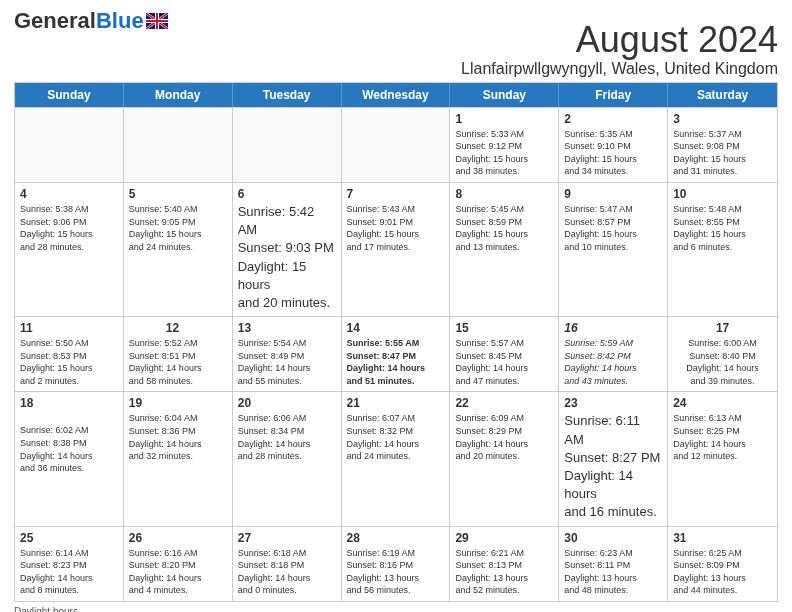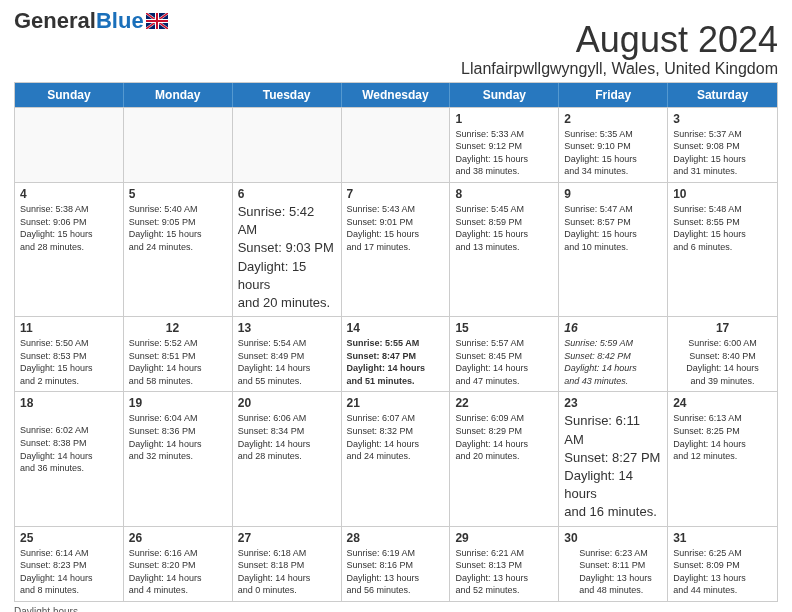--- a/index.html
+++ b/index.html
@@ -285,21 +285,21 @@
           </div>
           <div class="cal-cell" style="border-right: 1px solid rgb(204, 204, 204); padding: 4px 5px; font-size: 9px; color: rgb(51, 51, 51); flex: 1 1 0%;">
             <span style="display: block; font-size: 12px; font-weight: bold; margin-bottom: 2px;">29</span>
             <div style="font-size: 9px; line-height: 1.4; color: rgb(51, 51, 51); white-space: pre-wrap;">Sunrise: 6:21 AM
 Sunset: 8:13 PM
 Daylight: 13 hours
 and 52 minutes.</div>
           </div>
           <div class="cal-cell" style="border-right: 1px solid rgb(204, 204, 204); padding: 4px 5px; font-size: 9px; color: rgb(51, 51, 51); flex: 1 1 0%;">
             <span style="display: block; font-size: 12px; font-weight: bold; margin-bottom: 2px;">30</span>
-            <div style="font-size: 9px; line-height: 1.4; color: rgb(51, 51, 51); white-space: pre-wrap; margin-left: 15px;">Sunrise: 6:23 AM
+            <div style="font-size: 9px; line-height: 1.4; color: rgb(51, 51, 51); white-space: pre-wrap;">Sunrise: 6:23 AM
 Sunset: 8:11 PM
 Daylight: 13 hours
 and 48 minutes.</div>
           </div>
           <div class="cal-cell" style="border-right: none; padding: 4px 5px; font-size: 9px; color: rgb(51, 51, 51); flex: 1 1 0%;">
             <span style="display: block; font-size: 12px; font-weight: bold; margin-bottom: 2px;">31</span>
             <div style="font-size: 9px; line-height: 1.4; color: rgb(51, 51, 51); white-space: pre-wrap;">Sunrise: 6:25 AM
 Sunset: 8:09 PM
 Daylight: 13 hours
 and 44 minutes.</div>

